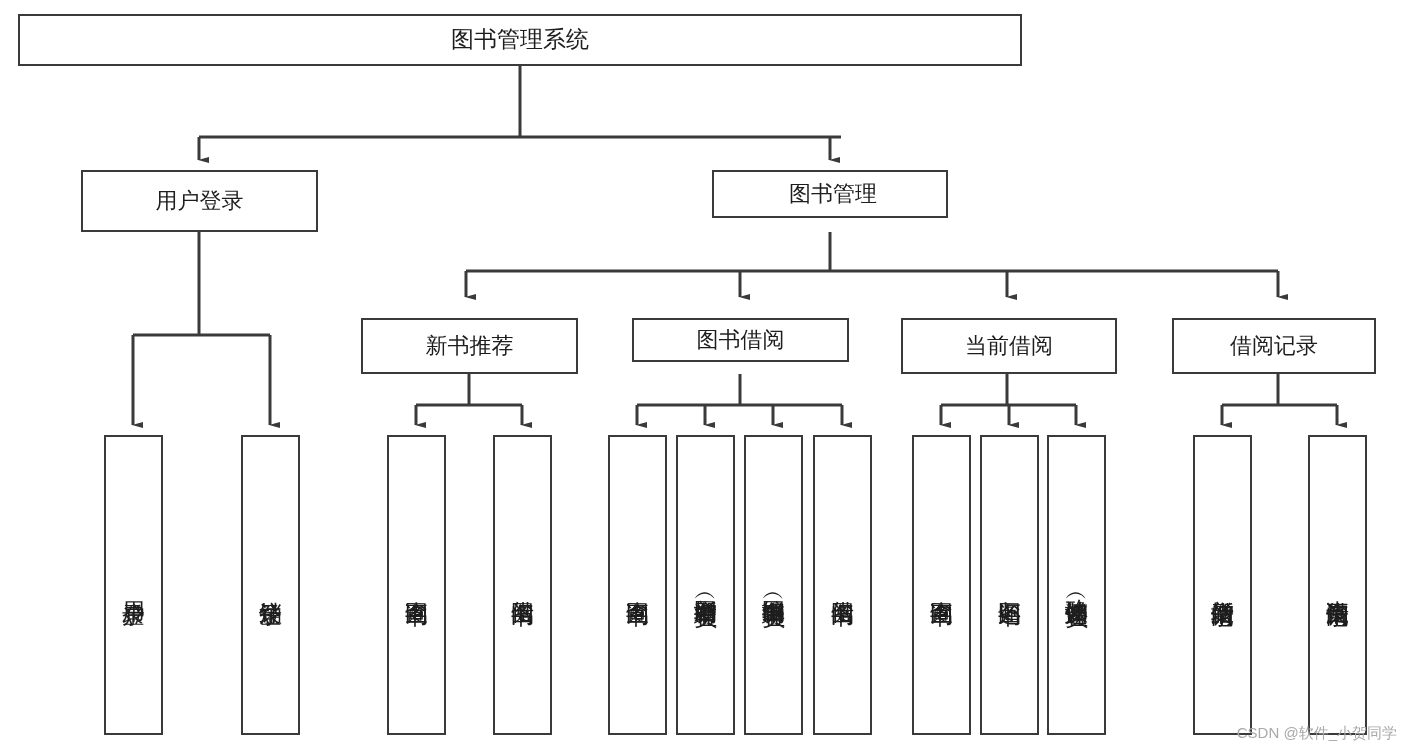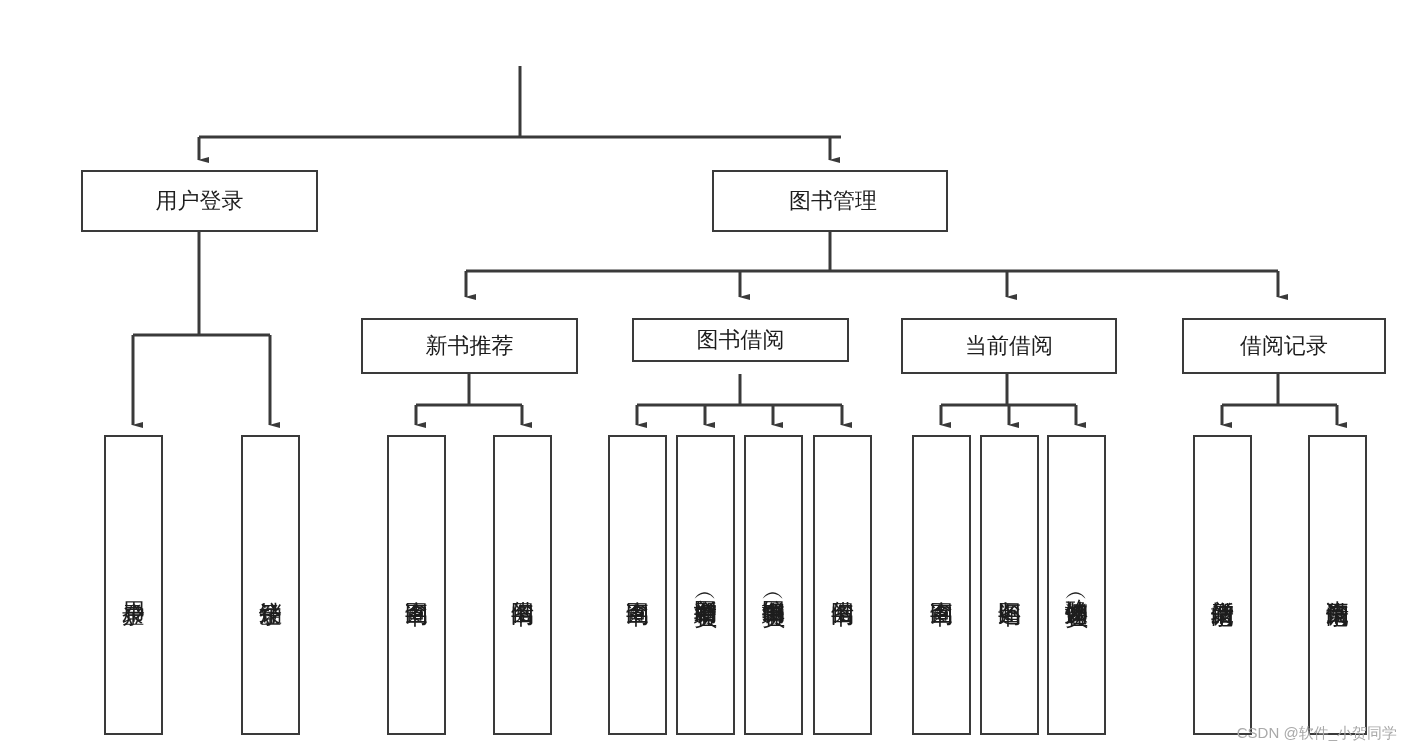--- a/index.html
+++ b/index.html
@@ -115,38 +115,41 @@
       <path d="M1009,405 L1009,425" marker-end="url(#arrow)"></path>
       <path d="M1076,405 L1076,425" marker-end="url(#arrow)"></path>
 
       <path d="M1278,374 L1278,405"></path>
       <path d="M1222,405 L1337,405"></path>
       <path d="M1222,405 L1222,425" marker-end="url(#arrow)"></path>
       <path d="M1337,405 L1337,425" marker-end="url(#arrow)"></path>
     </g>
   </svg>
 
+  <div class="node-box root horizontal" style="left:18px; top:14px; width:1004px; height:52px;">
+    <span class="node-label">图书管理系统</span>
+  </div>
 
   <div class="node-box horizontal" style="left:81px; top:170px; width:237px; height:62px;">
     <span class="node-label">用户登录</span>
   </div>
-  <div class="node-box horizontal" style="left:712px; top:170px; width:236px; height:62px;padding-left:6px;">
+  <div class="node-box horizontal" style="left:712px; top:170px; width:236px; height:48px;padding-left:6px;">
     <span class="node-label">图书管理</span>
   </div>
 
   <div class="node-box horizontal" style="left:361px; top:318px; width:217px; height:56px;">
     <span class="node-label">新书推荐</span>
   </div>
   <div class="node-box horizontal" style="left:632px; top:318px; width:217px; height:44px;">
     <span class="node-label">图书借阅</span>
   </div>
   <div class="node-box horizontal" style="left:901px; top:318px; width:216px; height:56px;">
     <span class="node-label">当前借阅</span>
   </div>
-  <div class="node-box horizontal" style="left:1172px; top:318px; width:204px; height:56px;margin-left:10px;">
+  <div class="node-box horizontal" style="left:1172px; top:318px; width:204px; height:56px;">
     <span class="node-label">借阅记录</span>
   </div>
 
   <div class="node-box vertical" style="left:104px; top:435px; width:59px; height:300px;">
     <span class="node-label">用户登录</span>
   </div>
   <div class="node-box vertical" style="left:241px; top:435px; width:59px; height:300px;">
     <span class="node-label">注销登录</span>
   </div>
 

